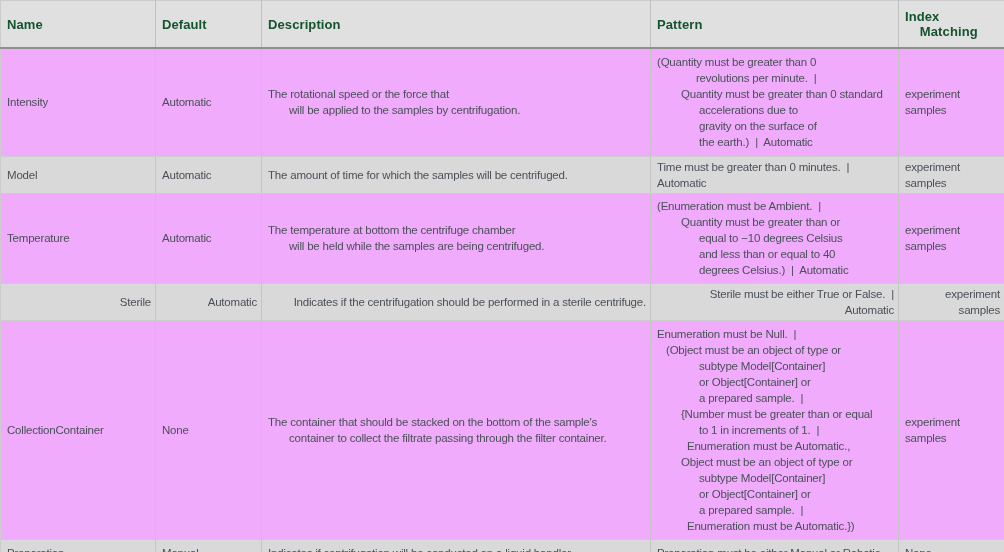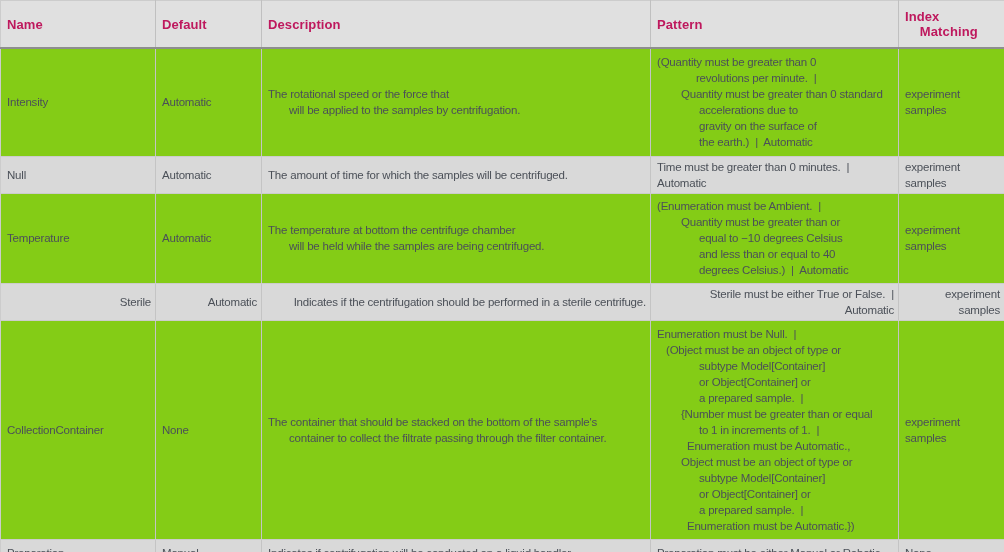--- a/index.html
+++ b/index.html
@@ -16,21 +16,21 @@
   }
 
   col.c-name  { width: 155px; }
   col.c-def   { width: 106px; }
   col.c-desc  { width: 389px; }
   col.c-pat   { width: 248px; }
   col.c-index { width: 106px; }
 
   th {
     background: #e0e0e0;
-    color: #be185d;
+    color: #14532d;
     font-size: 13px;
     font-weight: bold;
     text-align: left;
     vertical-align: middle;
     padding: 4px 4px 4px 6px;
     border-left: 1px solid #c0c0c0;
     border-bottom: 2px solid #8e8e8e;
     height: 38px;
     white-space: pre-wrap;
     letter-spacing: 0.1px;
@@ -44,21 +44,21 @@
     vertical-align: middle;
     padding: 2px 4px 2px 6px;
     border-left: 1px solid #c4c4c4;
     border-bottom: 1px solid #cccccc;
     overflow: hidden;
     white-space: pre-wrap;
   }
   td:first-child { border-left: none; }
 
   tr.shaded td { background: #d9d9d9; }
-  tr.plain  td { background: #84cc16; }
+  tr.plain  td { background: #f0abfc; }
 
   tr.r-intensity   { height: 108px; }
   tr.r-time        { height: 32px;  }
   tr.r-temperature { height: 90px;  }
   tr.r-sterile     { height: 28px; text-align: right;  }
   tr.r-collection  { height: 219px; }
   tr.r-preparation { height: 28px;  }
 </style>
 </head>
 <body>
@@ -89,21 +89,21 @@
        will be applied to the samples by centrifugation.</td>
       <td>(Quantity must be greater than 0
              revolutions per minute.  |
         Quantity must be greater than 0 standard
               accelerations due to
               gravity on the surface of
               the earth.)  |  Automatic</td>
       <td>experiment samples</td>
     </tr>
     <tr class="shaded r-time">
-      <td>Null</td>
+      <td>Model</td>
       <td>Automatic</td>
       <td>The amount of time for which the samples will be centrifuged.</td>
       <td>Time must be greater than 0 minutes.  |  Automatic</td>
       <td>experiment samples</td>
     </tr>
     <tr class="plain r-temperature">
       <td>Temperature</td>
       <td>Automatic</td>
       <td>The temperature at bottom the centrifuge chamber
        will be held while the samples are being centrifuged.</td>

